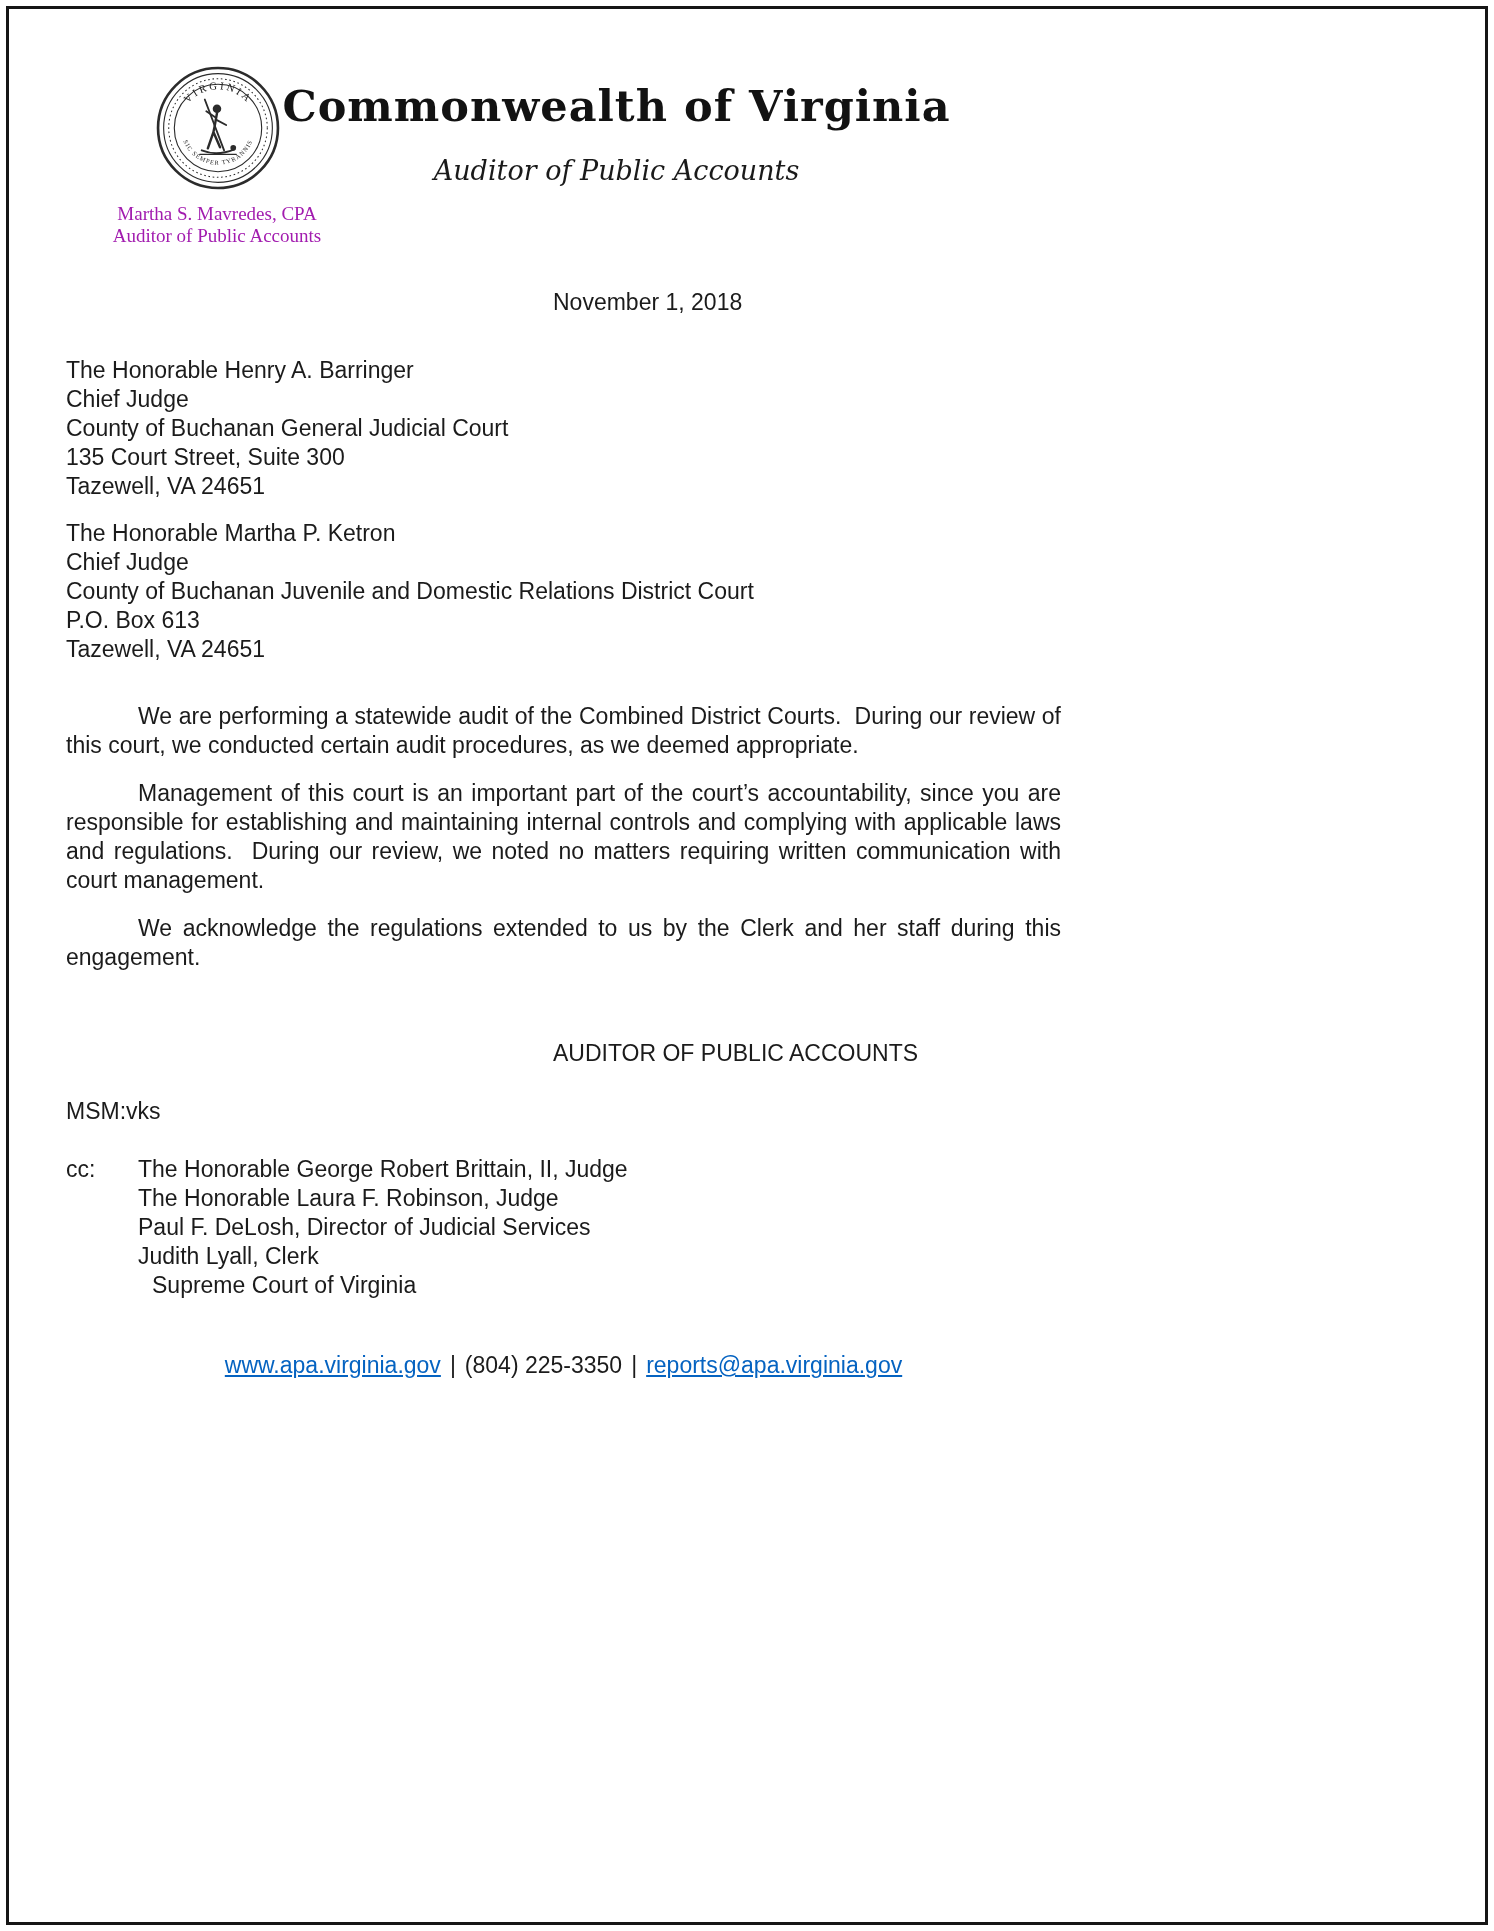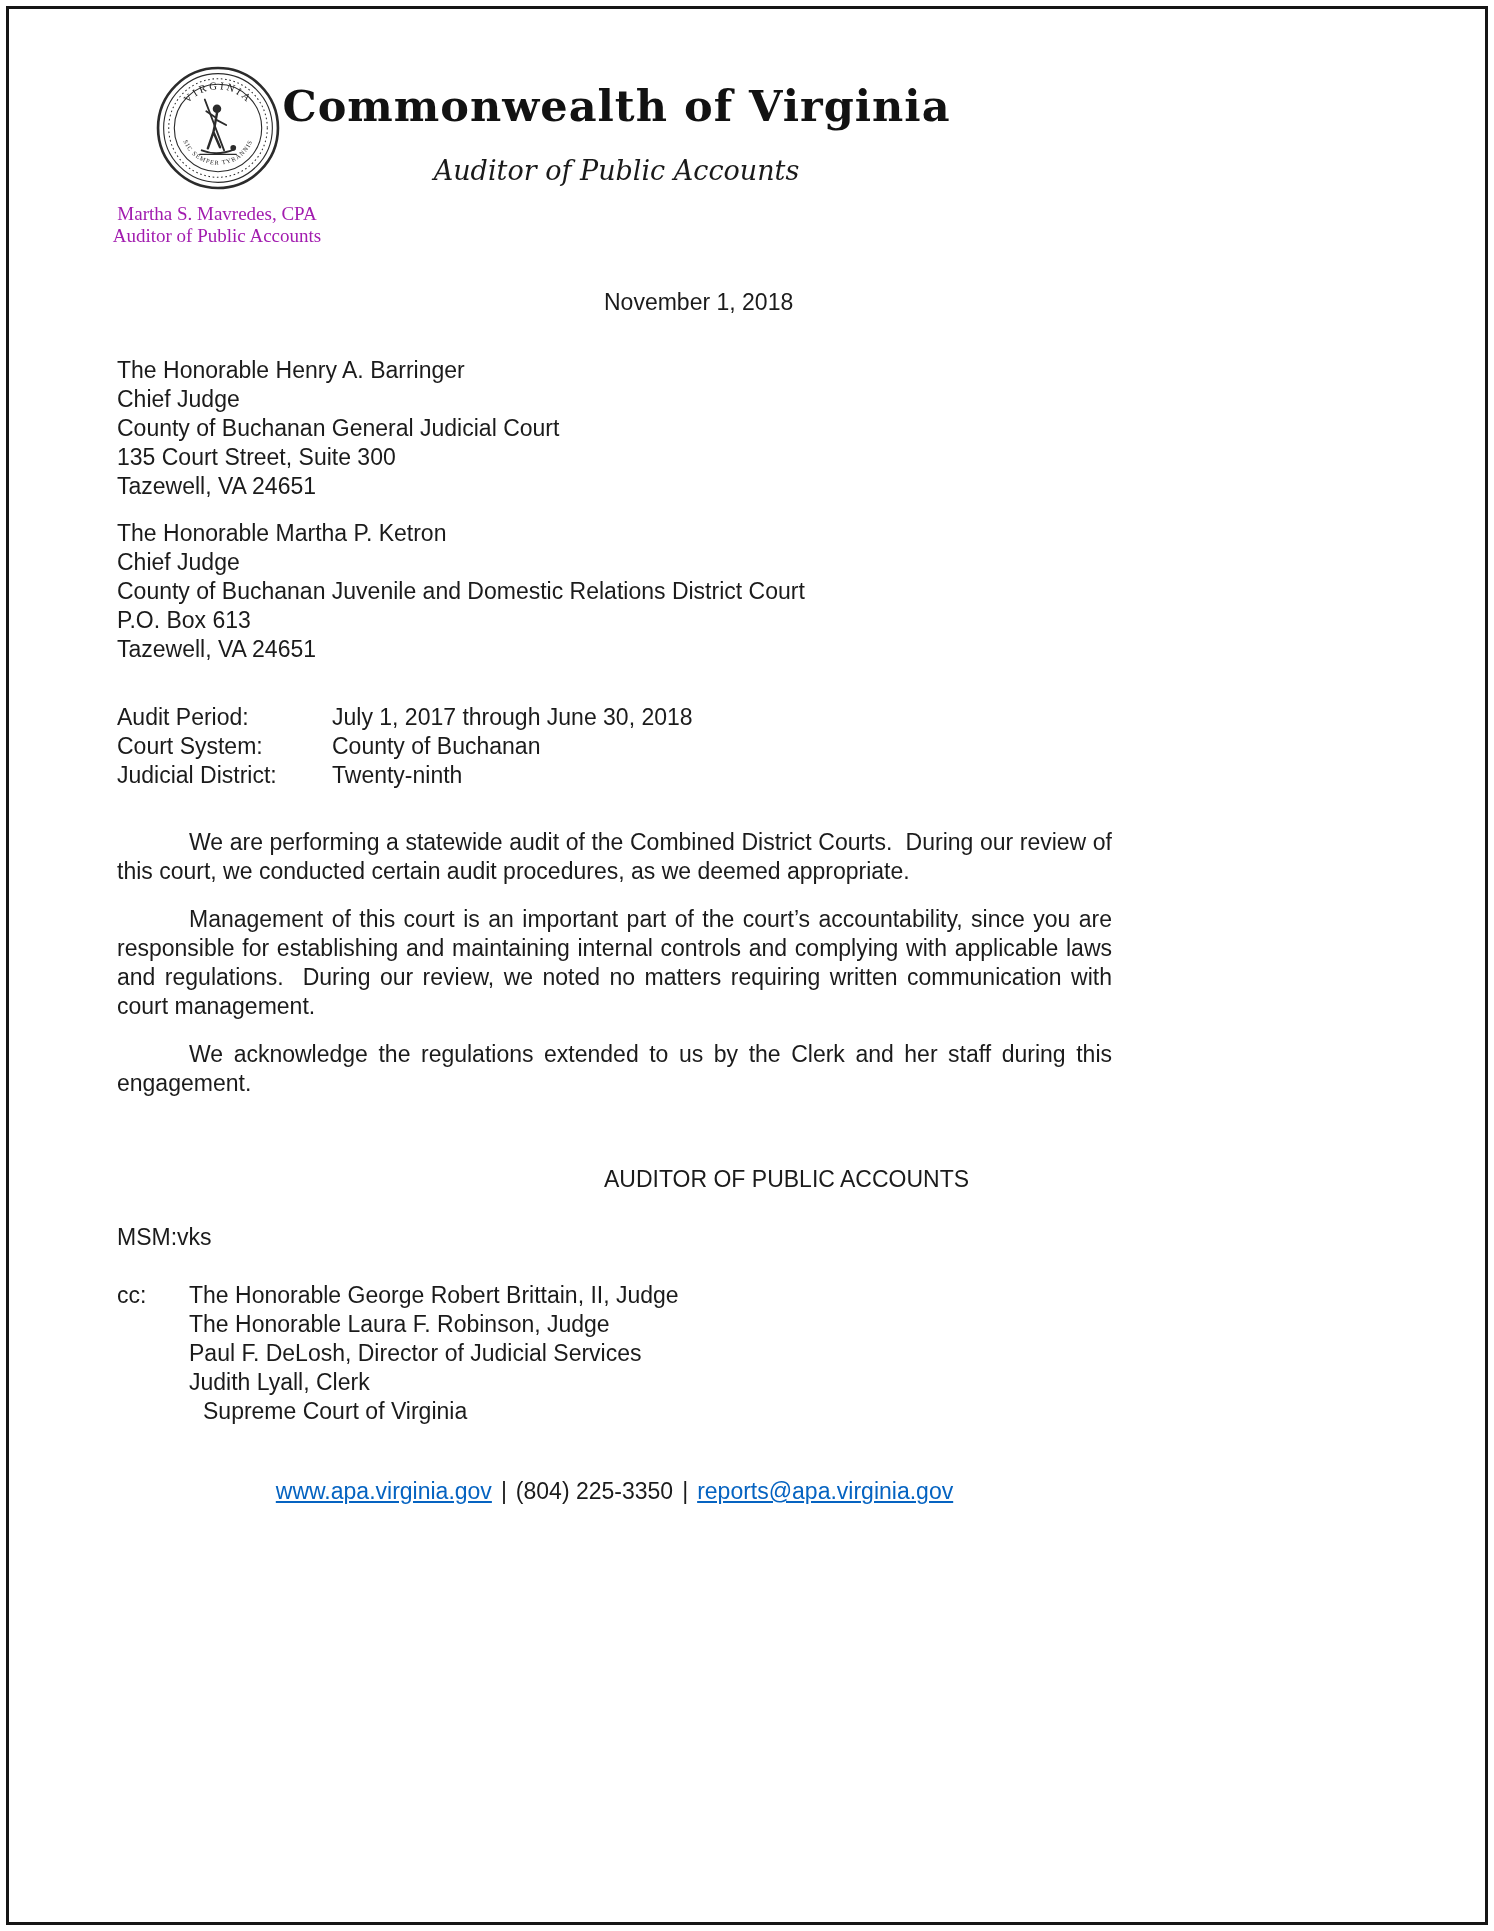--- a/index.html
+++ b/index.html
@@ -42,21 +42,21 @@
     font-size: 19px; line-height: 22px; color: #a21caf;
   }
   .office-block {
     position: absolute; left: 758px; top: 194px; width: 312px;
     text-align: right;
     font-family: "Liberation Serif", serif;
     font-size: 19px; line-height: 22px; color: #222;
   }
 
   
-  .content { margin-left: 108px; width: 995px; font-size: 23px; line-height: 29px; }
+  .content { margin-left: 57px; width: 995px; font-size: 23px; line-height: 29px; }
   .date { margin-top: 24px; margin-left: 487px; }
   .recipient.first { margin-top: 39px; }
   .recipient.second { margin-top: 18px; }
   .details { margin-top: 39px; }
   .detail-row { display: flex; }
   .detail-label { width: 215px; flex: none; }
   .paras { margin-top: 38px; }
   .para { text-align: justify; text-indent: 72px; white-space: pre-wrap; }
   .para + .para { margin-top: 19px; }
   .signature { margin-top: 67px; margin-left: 487px; }
@@ -126,34 +126,20 @@
     </div>
 
     <div class="recipient second">
       <div>The Honorable Martha P. Ketron</div>
       <div>Chief Judge</div>
       <div>County of Buchanan Juvenile and Domestic Relations District Court</div>
       <div>P.O. Box 613</div>
       <div>Tazewell, VA 24651</div>
     </div>
 
-    <div class="details">
-      <div class="detail-row">
-        <div class="detail-label">Audit Period:</div>
-        <div class="detail-value">July 1, 2017 through June 30, 2018</div>
-      </div>
-      <div class="detail-row">
-        <div class="detail-label">Court System:</div>
-        <div class="detail-value">County of Buchanan</div>
-      </div>
-      <div class="detail-row">
-        <div class="detail-label">Judicial District:</div>
-        <div class="detail-value">Twenty-ninth</div>
-      </div>
-    </div>
 
     <div class="paras">
       <p class="para">We are performing a statewide audit of the Combined District Courts.  During our review of this court, we conducted certain audit procedures, as we deemed appropriate.</p>
       <p class="para">Management of this court is an important part of the court’s accountability, since you are responsible for establishing and maintaining internal controls and complying with applicable laws and regulations.  During our review, we noted no matters requiring written communication with court management.</p>
       <p class="para">We acknowledge the regulations extended to us by the Clerk and her staff during this engagement.</p>
     </div>
 
     <div class="signature">AUDITOR OF PUBLIC ACCOUNTS</div>
 
     <div class="reference">MSM:vks</div>

